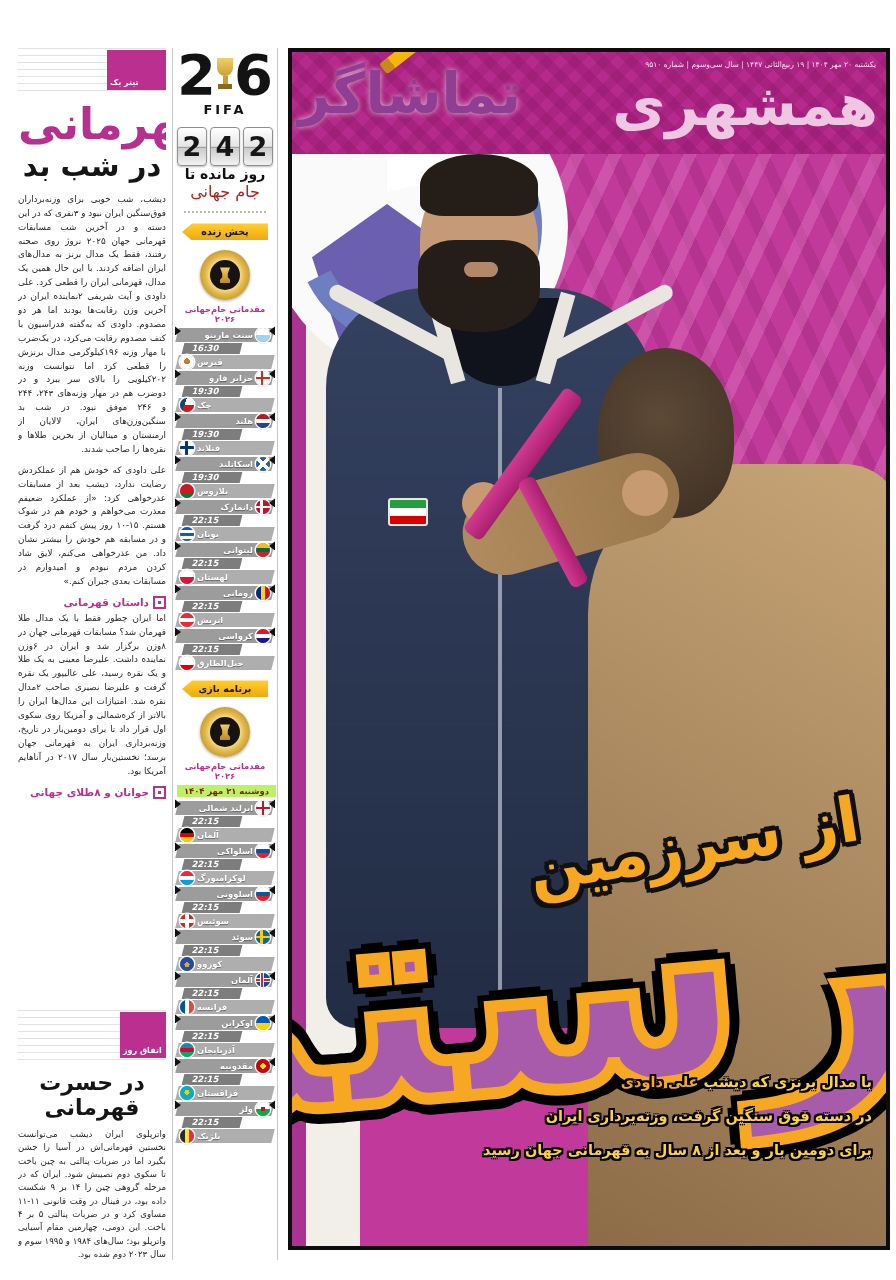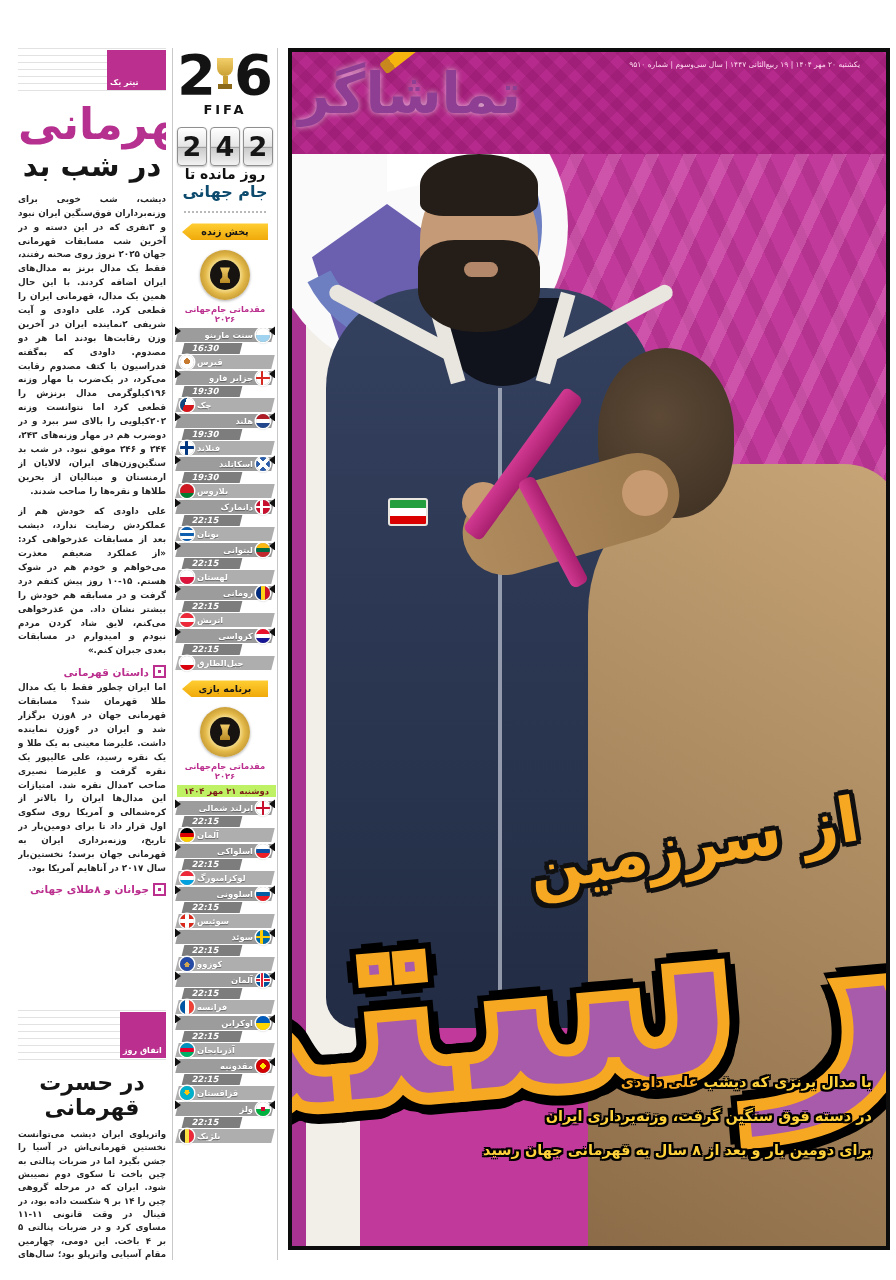--- a/index.html
+++ b/index.html
@@ -12,21 +12,21 @@
   .rule-block{position:relative;height:46px;margin-bottom:8px;
       background:repeating-linear-gradient(180deg,#e2e2e2 0 1px,transparent 1px 7px);}
   .rule-block.small{height:52px;background-size:100% 7px;}
   .kicker{position:absolute;right:0;top:2px;width:59px;height:40px;background:#bb2f8e;color:#fff;
       font-size:8px;font-weight:700;display:flex;align-items:flex-end;justify-content:flex-end;
       padding:3px;box-sizing:border-box;direction:rtl;}
   .kicker.k2{width:46px;height:46px;}
   .tt1{font-size:44px;line-height:1.02;font-weight:900;color:#b5308f;text-align:center;margin:2px 0 0;}
   .tt2{font-size:29px;font-weight:900;color:#151515;text-align:center;margin:2px 0 10px;}
   .tt3{font-size:22px;font-weight:900;color:#151515;text-align:center;margin:2px 0 8px;}
-  p.b{font-size:8.8px;line-height:1.58;color:#262626;text-align:justify;margin:0 0 7px;direction:rtl;font-weight:bold;}
+  p.b{font-size:8.8px;line-height:1.58;color:#262626;text-align:justify;margin:0 0 7px;direction:rtl;}
   #article2 p.b{font-size:8.6px;line-height:1.55;}
   .subhead{display:flex;direction:rtl;align-items:center;gap:4px;margin:5px 0 3px;
       color:#bb2f8e;font-size:10.5px;font-weight:800;}
   .sq{width:9px;height:9px;border:2px solid #bb2f8e;flex:0 0 auto;
       background:linear-gradient(#bb2f8e,#bb2f8e) center/3px 3px no-repeat;}
   
   .matchcol{position:absolute;left:172px;top:48px;width:106px;height:1212px;overflow:hidden;
       box-sizing:border-box;border-left:1px solid #c9c9c9;border-right:1px solid #c9c9c9;padding:2px 4px 0;}
   .wc-row{display:flex;align-items:flex-start;justify-content:center;gap:1px;}
   .wc-row .d{font-size:56px;font-weight:900;line-height:.9;color:#131313;}
@@ -35,21 +35,21 @@
   .trophy .stem{width:5px;height:8px;background:#caa032;}
   .trophy .base{width:14px;height:5px;background:#8a6a1a;}
   .fifa-word{text-align:center;font-size:13px;font-weight:900;letter-spacing:3px;color:#131313;margin-top:2px;}
   .counter{display:flex;justify-content:center;gap:3px;margin-top:10px;}
   .card{width:29px;height:37px;border:1px solid #8f8f8f;border-radius:4px;position:relative;
       background:linear-gradient(180deg,#fff,#e6e6e6 48%,#c9c9c9 52%,#f2f2f2);
       display:flex;align-items:center;justify-content:center;font-size:27px;font-weight:900;color:#161616;
       box-shadow:0 1px 2px #0004;}
   .card::after{content:'';position:absolute;left:0;right:0;top:50%;height:1px;background:#0003;}
   .cd1{text-align:center;font-size:14px;font-weight:900;color:#111;margin-top:0;direction:rtl;}
-  .cd2{text-align:center;font-size:16px;font-weight:700;color:#0c4a6e;direction:rtl;}
+  .cd2{text-align:center;font-size:16px;font-weight:400;color:#b91c1c;direction:rtl;}
   .dots{margin:10px auto 0;width:86%;border-top:2px dotted #b9b9b9;}
   .ribbon-y{width:86px;height:17px;margin:10px auto 2px;color:#161616;
       background:linear-gradient(180deg,#ffcf33,#f0a90a);
       clip-path:polygon(10px 0,100% 0,100% 100%,10px 100%,0 50%);
       display:flex;align-items:center;justify-content:center;font-size:9.5px;font-weight:900;direction:rtl;}
   .gbadge{width:50px;height:50px;margin:10px auto 4px;border-radius:50%;
       background:radial-gradient(circle,#f7e193 0 40%,#e3b94a 55%,#9a6e14 100%);
       box-shadow:0 1px 3px #0005;display:flex;align-items:center;justify-content:center;}
   .gbadge .in{width:30px;height:30px;border-radius:50%;background:#171310;display:flex;align-items:center;justify-content:center;}
   .gbadge .t{width:10px;height:16px;background:linear-gradient(180deg,#f3cf6b,#b98a23);
@@ -81,21 +81,21 @@
   .whiteband{position:absolute;left:14px;top:96px;width:54px;height:100%;background:#f2efe9;z-index:1;}
   .ball{position:absolute;left:-24px;top:24px;width:300px;height:300px;border-radius:50%;background:#fafafa;z-index:2;overflow:hidden;}
   .ball .arc{position:absolute;inset:26px;border:26px solid #6d7fc0;border-radius:50%;
       border-top-color:transparent;border-left-color:transparent;transform:rotate(18deg);}
   .ball .penta{position:absolute;left:44px;top:128px;width:150px;height:140px;background:#5b4ea6;opacity:.9;
       clip-path:polygon(50% 0,100% 38%,81% 100%,19% 100%,0 38%);}
   .one{position:absolute;left:52px;top:34px;font-size:380px;font-weight:900;color:#fff;line-height:1;z-index:2;}
   .mast{position:absolute;left:0;top:0;right:0;height:102px;z-index:2;background:#b52a8c;
       background-image:repeating-linear-gradient(45deg,rgba(140,20,100,.35) 0 10px,transparent 10px 20px),
                        repeating-linear-gradient(-45deg,rgba(140,20,100,.25) 0 10px,transparent 10px 20px);}
-  .dateline{position:absolute;right:26px;top:8px;font-size:7.5px;color:#ffd9ef;direction:rtl;z-index:3;text-align:right;}
+  .dateline{position:absolute;right:10px;top:8px;font-size:7.5px;color:#ffd9ef;direction:rtl;z-index:3;text-align:right;}
   .mast-right{position:absolute;right:8px;top:24px;font-size:58px;font-weight:900;color:#efc7e2;
       letter-spacing:-2px;line-height:1;z-index:3;}
   .mast-left{position:absolute;left:6px;top:14px;font-size:56px;font-weight:900;color:#8e3f94;
       line-height:1;z-index:4;text-shadow:0 0 6px #ffffffaa;}
   .pencil{position:absolute;left:86px;top:-4px;width:48px;height:13px;border-radius:3px;z-index:4;
       background:linear-gradient(90deg,#c8881d 0 22%,#f6b40e 22%);transform:rotate(-38deg);}
   .scene div{position:absolute;}
   .scene{position:absolute;inset:0;z-index:3;}
   .l-torso{left:34px;top:236px;width:330px;height:740px;background:linear-gradient(180deg,#34415f,#222c44);
       border-radius:100px 110px 30px 30px;}
@@ -397,20 +397,21 @@
     <div class="bgpattern"></div>
     <div class="pstrip"></div>
     <div class="whiteband"></div>
     <div class="ball">
       <div class="penta"></div>
       <div class="arc"></div>
     </div>
     <div class="one">1</div>
     <div class="mast">
       <div class="dateline">یکشنبه ۲۰ مهر ۱۴۰۴ | ۱۹ ربیع‌الثانی ۱۴۴۷ | سال سی‌وسوم | شماره ۹۵۱۰</div>
+      <div class="mast-right">همشهری</div>
     </div>
     <div class="mast-left">تماشاگر</div>
     <div class="pencil"></div>
     <div class="scene">
       <div class="l-torso"></div>
       <div class="l-stripe1"></div>
       <div class="l-stripe2"></div>
       <div class="l-undershirt"></div>
       <div class="l-collar1"></div>
       <div class="l-collar2"></div>

